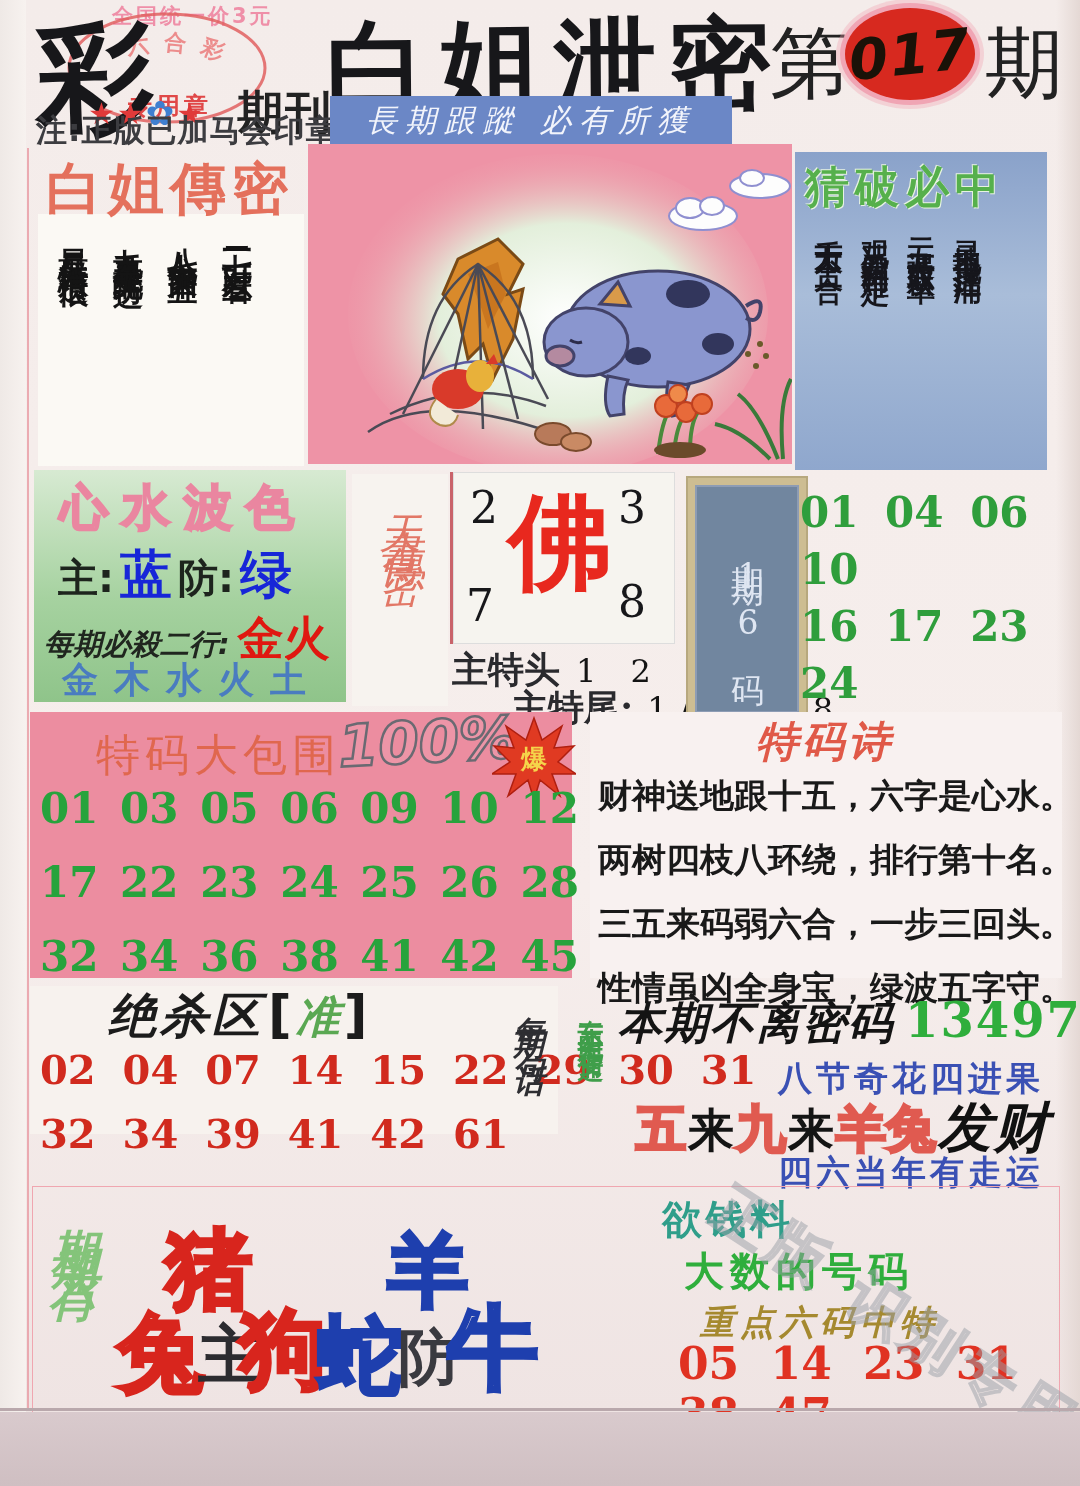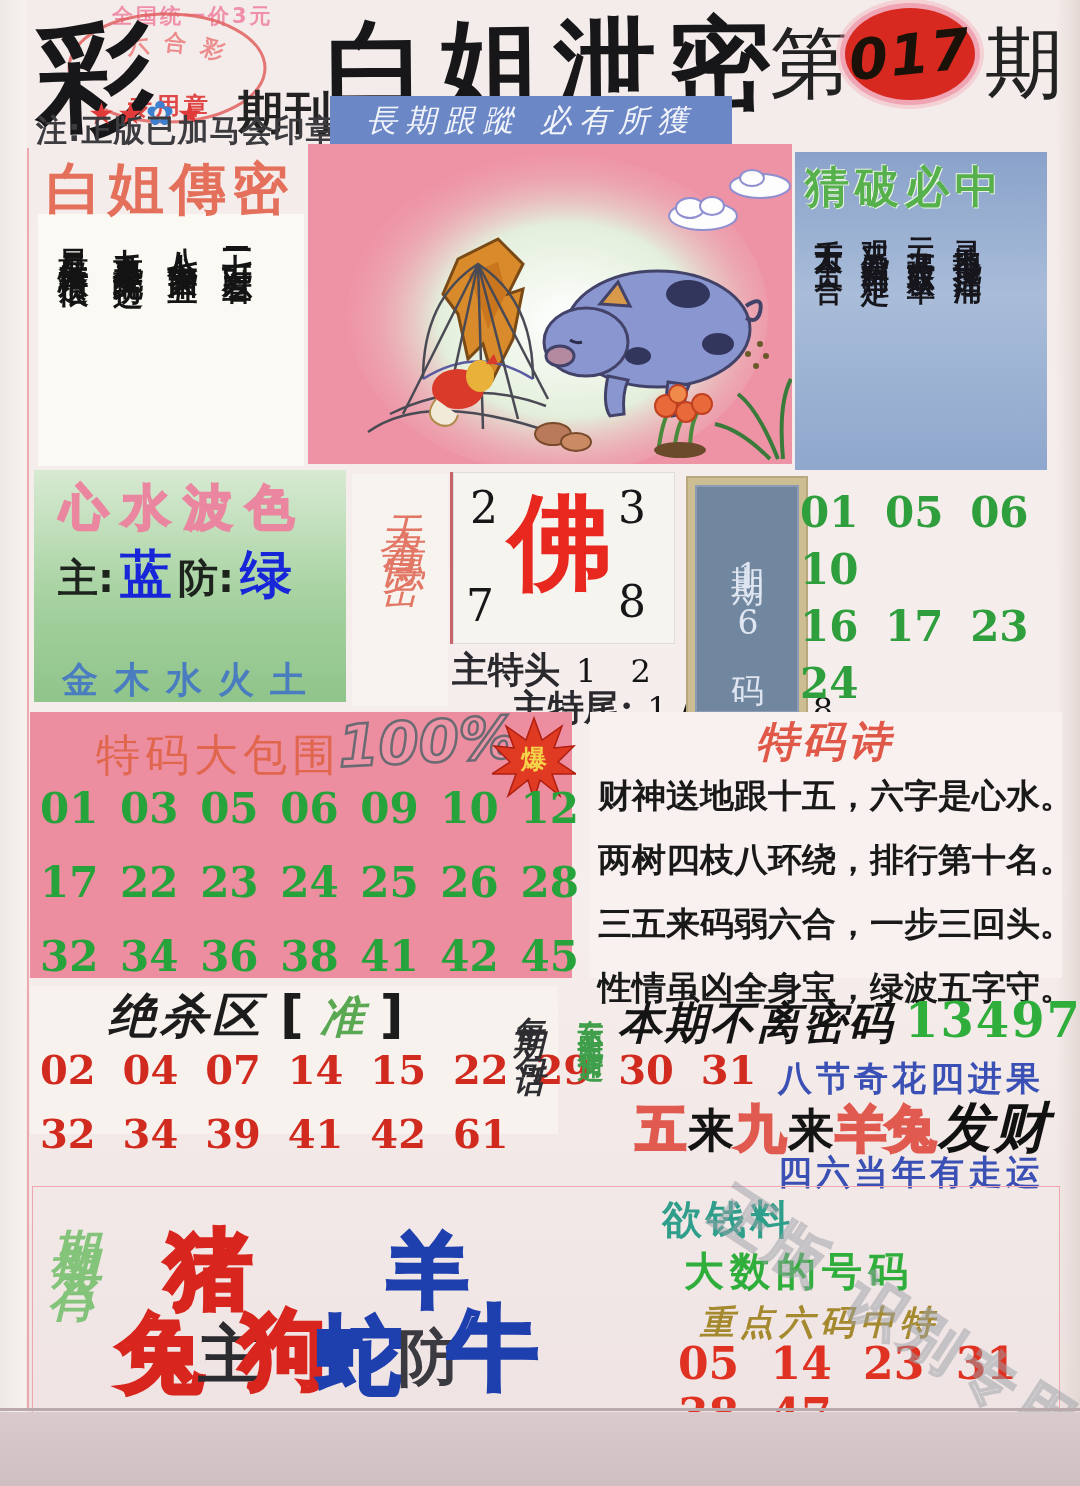--- a/index.html
+++ b/index.html
@@ -100,21 +100,21 @@
 
   
   .poem{left:590px;top:712px;width:472px;height:266px;background:#f8f1f0;}
   .poem-title{left:756px;top:714px;font-size:42px;font-weight:900;color:#e05948;letter-spacing:4px;font-style:italic;}
   .poem-lines{left:598px;top:764px;font-size:33px;font-weight:bold;color:#191919;line-height:64px;
       transform:scaleX(1.03);transform-origin:left;}
   .poem-lines div{white-space:nowrap;}
 
   
   .kz-bg{left:30px;top:986px;width:528px;height:148px;background:#f7f2ee;}
-  .kz-title-row{left:108px;top:984px;display:flex;align-items:baseline;gap:16px;}
+  .kz-title-row{left:108px;top:984px;display:flex;align-items:baseline;gap:4px;}
   .kz-title{font-size:48px;font-weight:900;color:#1c1c1c;font-style:italic;letter-spacing:4px;}
   .kz-bracket{font-size:52px;font-weight:bold;color:#1c1c1c;}
   .kz-mark{font-size:44px;font-weight:900;color:#5aa852;font-style:italic;}
   .kz-rows{left:40px;top:1038px;font-size:40px;font-weight:bold;color:#d12a1e;font-family:"DejaVu Serif",serif;
       line-height:64px;word-spacing:13px;}
 
   
   .vp-label{left:508px;top:992px;writing-mode:vertical-rl;text-orientation:upright;font-size:31px;color:#2e2e32;
       letter-spacing:12px;font-style:italic;font-weight:bold;}
   .vp-text{left:574px;top:998px;writing-mode:vertical-rl;text-orientation:upright;font-size:26px;color:#3f9e4a;
@@ -290,20 +290,24 @@
   </div>
 
   <div class="abs cb"></div>
   <div class="abs cb-title">心水波色</div>
   <div class="abs cb-row2">
     <span class="cb-label">主:</span>
     <span class="cb-blue">蓝</span>
     <span class="cb-label">防:</span>
     <span class="cb-blue">绿</span>
   </div>
+  <div class="abs cb-row3">
+    <span class="cb-kill-label">每期必殺二行:</span>
+    <span class="cb-red">金火</span>
+  </div>
   <div class="abs cb-elements">金木水火土</div>
 
   <div class="abs red-script-bg"></div>
   <div class="abs red-script">天書傳密</div>
 
   <div class="abs fo-box"></div>
   <span class="abs fo-num fo-tl">2</span>
   <span class="abs fo-num fo-tr">3</span>
   <span class="abs fo-num fo-bl">7</span>
   <span class="abs fo-num fo-br">8</span>
@@ -314,21 +318,21 @@
   </div>
   <div class="abs tail-row">
     <span class="head-label">主特尾:</span>
     <span class="head-value">1/3/5/8</span>
   </div>
 
   <div class="abs sx-frame">
     <span class="sx-label">期期16码</span>
   </div>
   <div class="abs sx-rows">
-    <div>01 05 06 10</div>
+    <div>01 04 06 10</div>
     <div>16 17 23 24</div>
     <div>28 30 31 32</div>
     <div>33 43 45 49</div>
   </div>
 
   <div class="abs sur"></div>
   <div class="abs sur-title">特码大包围</div>
   <div class="abs sur-pct">100%</div>
   <div class="abs burst">
     <svg width="84" height="84" viewBox="0 0 84 84">

